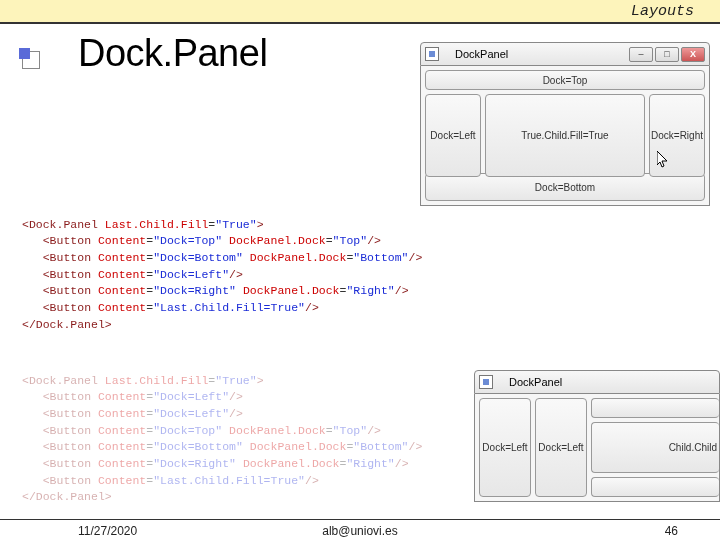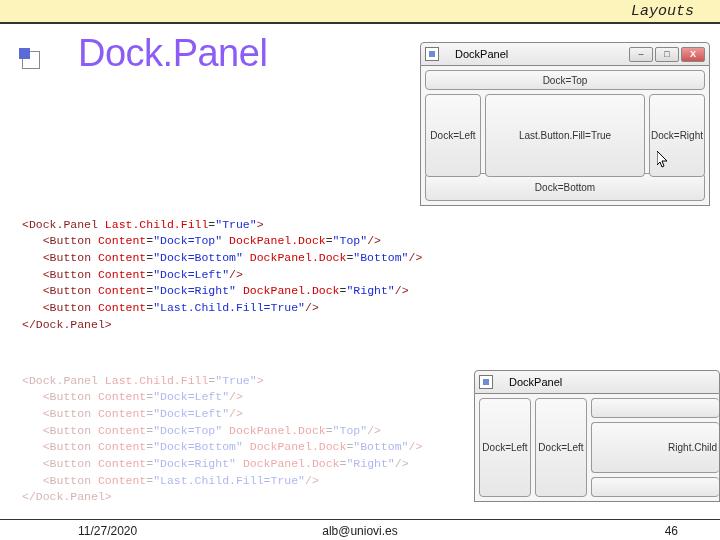--- a/index.html
+++ b/index.html
@@ -45,21 +45,21 @@
     width: 11px;
     height: 11px;
     background: #5a6bd8;
     position: absolute;
     left: -4px;
     top: -4px;
   }
   .slide-title {
     font-size: 38px;
     font-weight: normal;
-    color: #8b5cf6;
+    color: #000000;
     letter-spacing: -0.5px;
     margin-top: 4px;
   }
 
   
   .win1 {
     position: absolute;
     top: 42px;
     right: 10px;
     width: 290px;
@@ -218,21 +218,21 @@
       <div class="win-btn">–</div>
       <div class="win-btn">□</div>
       <div class="win-btn close">X</div>
     </div>
   </div>
   <div class="client1">
     <div class="pane" style="left:4px;top:4px;right:4px;height:20px;">Dock=Top</div>
     <div class="pane" style="left:4px;bottom:4px;right:4px;height:28px;">Dock=Bottom</div>
     <div class="pane" style="left:4px;top:28px;bottom:28px;width:56px;">Dock=Left</div>
     <div class="pane" style="right:4px;top:28px;bottom:28px;width:56px;">Dock=Right</div>
-    <div class="pane" style="left:64px;right:64px;top:28px;bottom:28px;">Last.Button.Fill=True</div>
+    <div class="pane" style="left:64px;right:64px;top:28px;bottom:28px;">True.Child.Fill=True</div>
     <svg class="pointer" style="right:40px;bottom:36px;" viewBox="0 0 12 18">
         <path d="M0 0 L0 14 L3 11 L5 16 L7 15 L5 10 L10 10 Z" fill="#fff" stroke="#000" stroke-width="1"></path>
       </svg>
   </div>
 </div>
 
 <div class="code code1">
 <span class="tag">&lt;Dock.Panel</span> <span class="attr">Last.Child.Fill</span>=<span class="attrv">"True"</span><span class="tag">&gt;</span>
    <span class="tag">&lt;Button</span> <span class="attr">Content</span>=<span class="attrv">"Dock=Top"</span> <span class="attr">DockPanel.Dock</span>=<span class="attrv">"Top"</span><span class="tag">/&gt;</span>
    <span class="tag">&lt;Button</span> <span class="attr">Content</span>=<span class="attrv">"Dock=Bottom"</span> <span class="attr">DockPanel.Dock</span>=<span class="attrv">"Bottom"</span><span class="tag">/&gt;</span>
@@ -254,21 +254,21 @@
 <div class="win2">
   <div class="titlebar">
     <div class="app-icon"></div>
     <span>DockPanel</span>
   </div>
   <div class="client2">
     <div class="pane" style="left:4px;top:4px;bottom:4px;width:52px;">Dock=Left</div>
     <div class="pane" style="left:60px;top:4px;bottom:4px;width:52px;">Dock=Left</div>
     <div class="pane" style="left:116px;right:0;top:4px;height:20px;border-right:none;"></div>
     <div class="pane" style="left:116px;right:0;bottom:4px;height:20px;border-right:none;"></div>
-    <div class="pane" style="left:116px;right:0;top:28px;bottom:28px;border-right:none;justify-content:flex-end;padding-right:2px;">Right.Child</div>
+    <div class="pane" style="left:116px;right:0;top:28px;bottom:28px;border-right:none;justify-content:flex-end;padding-right:2px;">Child.Child</div>
   </div>
 </div>
 
 <div class="footer-line"></div>
 <div class="footer">
   <span>11/27/2020</span>
   <span class="email">alb@uniovi.es</span>
   <span class="pagen">46</span>
 </div>
 

